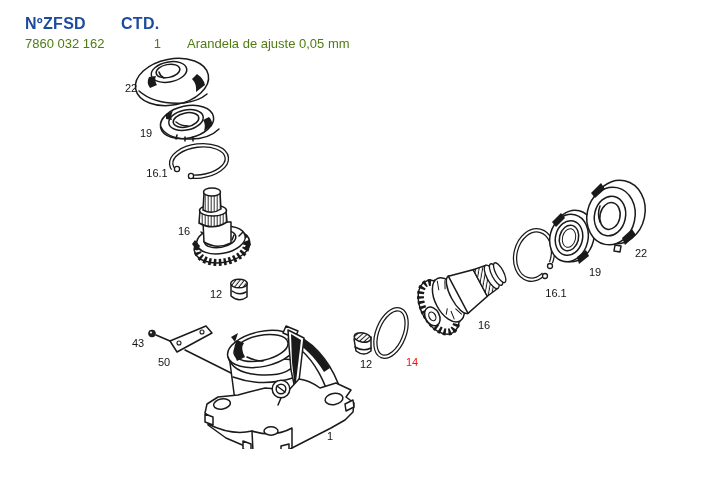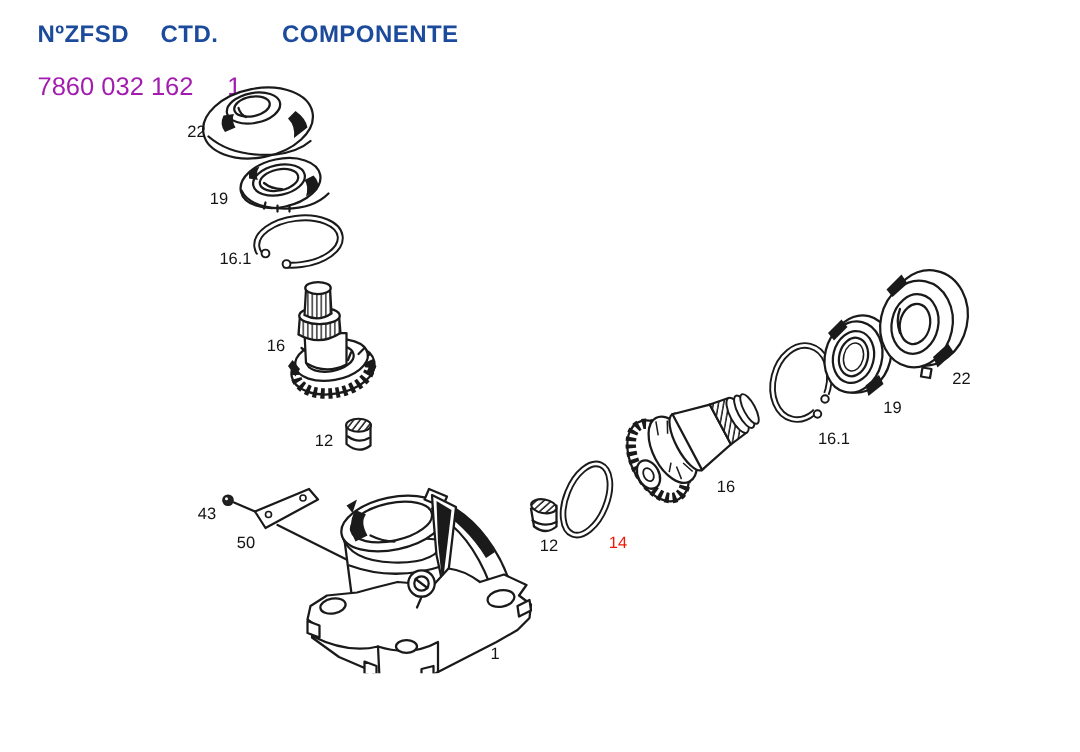--- a/index.html
+++ b/index.html
@@ -7,45 +7,45 @@
     position:relative;width:720px;height:449px;background:#ffffff;
     font-family:"Liberation Sans", sans-serif;overflow:hidden;
   }
   .stage svg{position:absolute;left:0;top:0;}
   
   .hc{
     position:absolute;top:15px;font-size:16px;font-weight:bold;
     color:#1c4b9c;letter-spacing:.3px;white-space:nowrap;
   }
   .rc{
-    position:absolute;top:36px;font-size:17px;color:#a21caf;white-space:nowrap;margin-top:12px;
+    position:absolute;top:36px;font-size:13px;color:#4d7c0f;white-space:nowrap;
   }
   .rc.qty{text-align:right;width:38px;}
   
   .lbl{
     position:absolute;transform:translate(-50%,-50%);
     font-size:11px;color:#141414;white-space:nowrap;
   }
   .lbl.hl{color:#ee1809;font-weight:normal;}
   
   .p{fill:#ffffff;stroke:#1a1a1a;stroke-width:1.5;stroke-linejoin:round;stroke-linecap:round;}
   .ln{fill:none;stroke:#1a1a1a;stroke-width:1.5;stroke-linejoin:round;stroke-linecap:round;}
   .bk{fill:#1a1a1a;stroke:none;}
 </style>
 </head>
 <body>
 
 <div class="stage">
 
   <span class="hc" style="left:25px">NºZFSD</span>
-  <span class="hc" style="left:107px">CTD.</span>
-  <span class="hc" style="left:188px">COMPONENTE</span>
+  <span class="hc" style="left:121px">CTD.</span>
 
   <span class="rc" style="left:25px">7860 032 162</span>
   <span class="rc qty" style="left:123px">1</span>
+  <span class="rc" style="left:187px">Arandela de ajuste 0,05 mm</span>
 
   <svg width="720" height="501" viewBox="0 0 720 501">
     <defs>
       <pattern id="hv" patternUnits="userSpaceOnUse" width="3" height="3">
         <rect width="3" height="3" fill="#fff"></rect>
         <path d="M1.2,0 V3" stroke="#1a1a1a" stroke-width="0.9"></path>
       </pattern>
       <pattern id="hd" patternUnits="userSpaceOnUse" width="3.4" height="3.4" patternTransform="rotate(38)">
         <rect width="3.4" height="3.4" fill="#fff"></rect>
         <path d="M1.2,0 V3.4" stroke="#1a1a1a" stroke-width="1"></path>

